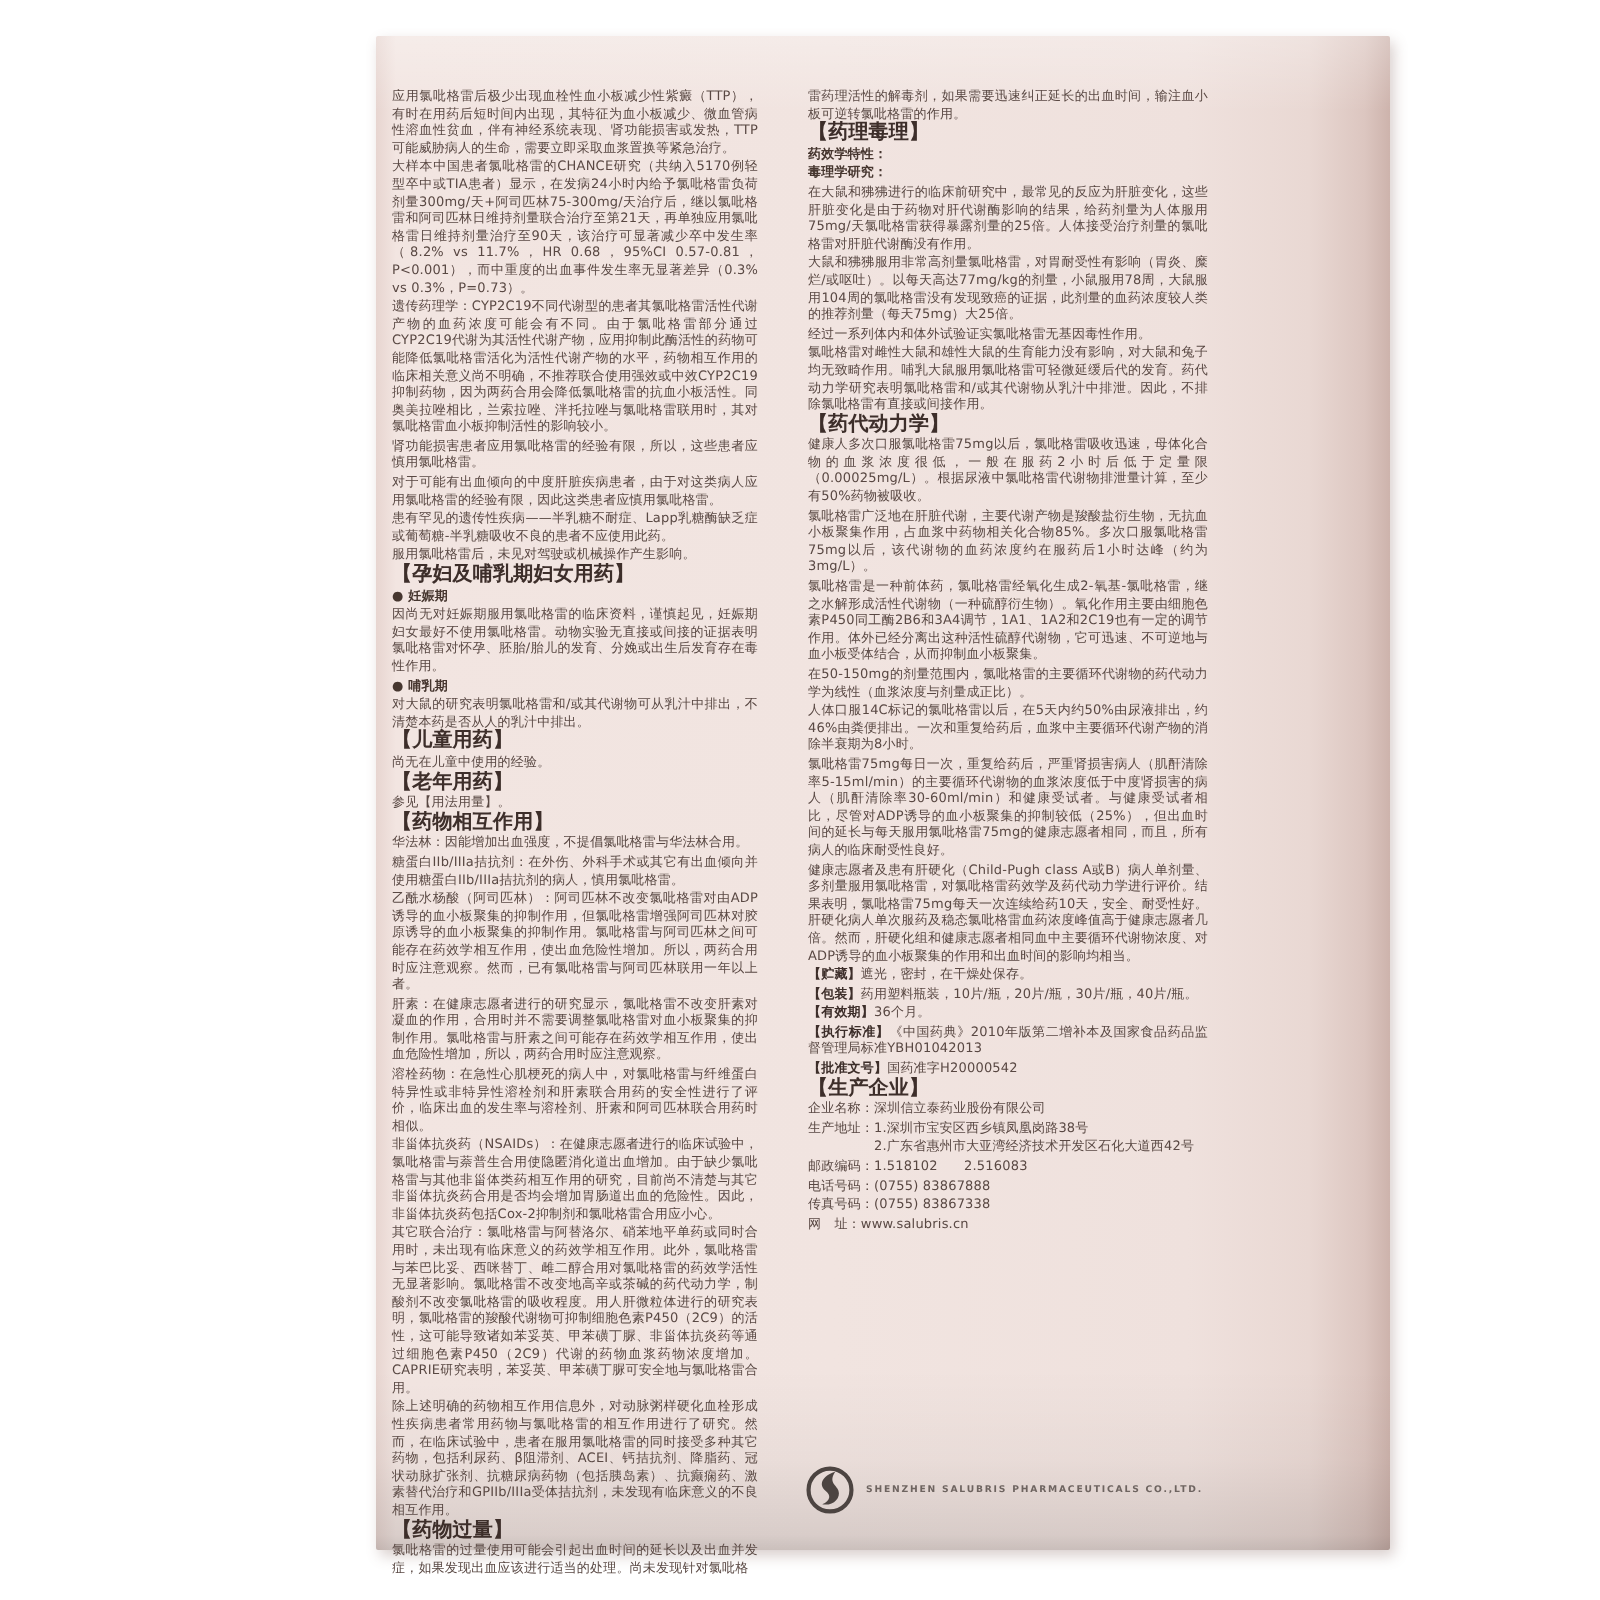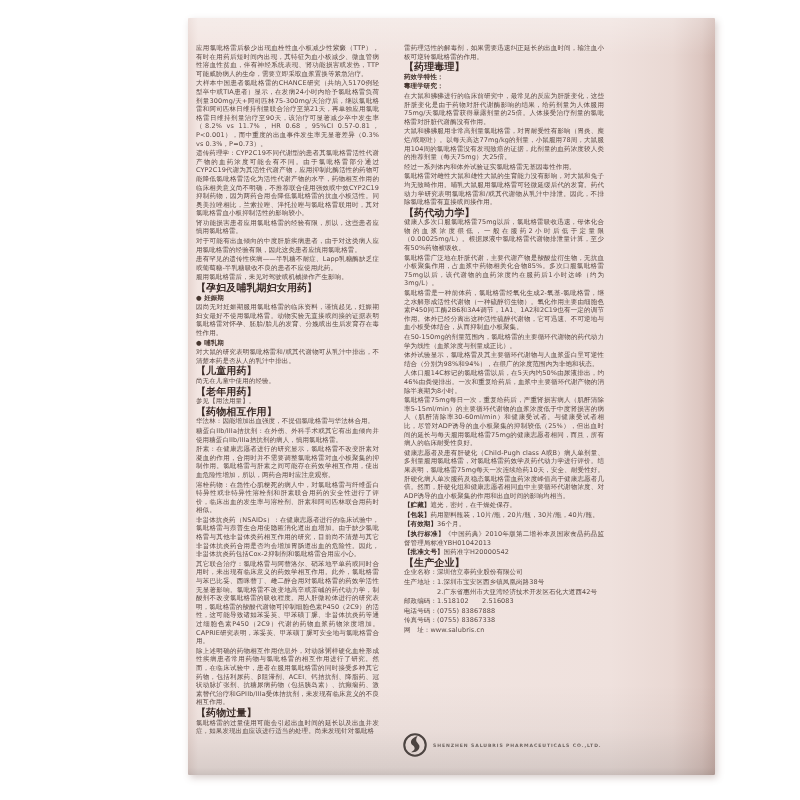--- a/index.html
+++ b/index.html
@@ -5,21 +5,21 @@
   html,body{margin:0;padding:0;}
   .page{position:relative;width:800px;height:800px;background:#ffffff;overflow:hidden;
         font-family:"DejaVu Sans",sans-serif;}
   .paper{position:absolute;left:188px;top:18px;width:507px;height:757px;
         background-image:
           linear-gradient(180deg, rgba(255,255,255,0.28) 0%, rgba(255,255,255,0) 5%,
             rgba(0,0,0,0) 88%, rgba(0,0,0,0.03) 94%, rgba(0,0,0,0.10) 99%, rgba(0,0,0,0.16) 100%),
           linear-gradient(90deg, #e7d5d0 0px, #f2e5e1 10px, #f1e4e0 45%, #efe1dd 80%,
             #e9d8d3 92%, #dcc6c0 97.5%, #cdb3ac 100%);
         box-shadow:2px 3px 7px rgba(130,95,88,0.30);
-        border-radius:1px;padding-left:20px;}
+        border-radius:1px;}
   .col{position:absolute;top:26px;color:#594843;font-size:6.5px;line-height:8.6px;
        text-align:justify;text-justify:inter-ideograph;letter-spacing:0.1px;}
   .col-left{left:8px;width:183px;}
   .col-right{left:216px;width:200px;}
   .ln{margin:0 0 1px 0;}
   .t-h{font-weight:bold;color:#3d2e2a;font-size:10px;margin-top:2px;}
   .t-b{font-weight:bold;color:#46362f;margin-top:1px;}
   .t-hp .b{font-weight:bold;color:#3d2e2a;}
   .footer{position:absolute;left:214px;top:714px;width:202px;display:flex;
           align-items:center;gap:5px;}
@@ -46,20 +46,21 @@
         <div class="ln t-p">因尚无对妊娠期服用氯吡格雷的临床资料，谨慎起见，妊娠期妇女最好不使用氯吡格雷。动物实验无直接或间接的证据表明氯吡格雷对怀孕、胚胎/胎儿的发育、分娩或出生后发育存在毒性作用。</div>
         <div class="ln t-b">● 哺乳期</div>
         <div class="ln t-p">对大鼠的研究表明氯吡格雷和/或其代谢物可从乳汁中排出，不清楚本药是否从人的乳汁中排出。</div>
         <div class="ln t-h">【儿童用药】</div>
         <div class="ln t-p">尚无在儿童中使用的经验。</div>
         <div class="ln t-h">【老年用药】</div>
         <div class="ln t-p">参见【用法用量】。</div>
         <div class="ln t-h">【药物相互作用】</div>
         <div class="ln t-p">华法林：因能增加出血强度，不提倡氯吡格雷与华法林合用。</div>
         <div class="ln t-p">糖蛋白IIb/IIIa拮抗剂：在外伤、外科手术或其它有出血倾向并使用糖蛋白IIb/IIIa拮抗剂的病人，慎用氯吡格雷。</div>
+        <div class="ln t-p">乙酰水杨酸（阿司匹林）：阿司匹林不改变氯吡格雷对由ADP诱导的血小板聚集的抑制作用，但氯吡格雷增强阿司匹林对胶原诱导的血小板聚集的抑制作用。氯吡格雷与阿司匹林之间可能存在药效学相互作用，使出血危险性增加。所以，两药合用时应注意观察。然而，已有氯吡格雷与阿司匹林联用一年以上者。</div>
         <div class="ln t-p">肝素：在健康志愿者进行的研究显示，氯吡格雷不改变肝素对凝血的作用，合用时并不需要调整氯吡格雷对血小板聚集的抑制作用。氯吡格雷与肝素之间可能存在药效学相互作用，使出血危险性增加，所以，两药合用时应注意观察。</div>
         <div class="ln t-p">溶栓药物：在急性心肌梗死的病人中，对氯吡格雷与纤维蛋白特异性或非特异性溶栓剂和肝素联合用药的安全性进行了评价，临床出血的发生率与溶栓剂、肝素和阿司匹林联合用药时相似。</div>
         <div class="ln t-p">非甾体抗炎药（NSAIDs）：在健康志愿者进行的临床试验中，氯吡格雷与萘普生合用使隐匿消化道出血增加。由于缺少氯吡格雷与其他非甾体类药相互作用的研究，目前尚不清楚与其它非甾体抗炎药合用是否均会增加胃肠道出血的危险性。因此，非甾体抗炎药包括Cox-2抑制剂和氯吡格雷合用应小心。</div>
         <div class="ln t-p">其它联合治疗：氯吡格雷与阿替洛尔、硝苯地平单药或同时合用时，未出现有临床意义的药效学相互作用。此外，氯吡格雷与苯巴比妥、西咪替丁、雌二醇合用对氯吡格雷的药效学活性无显著影响。氯吡格雷不改变地高辛或茶碱的药代动力学，制酸剂不改变氯吡格雷的吸收程度。用人肝微粒体进行的研究表明，氯吡格雷的羧酸代谢物可抑制细胞色素P450（2C9）的活性，这可能导致诸如苯妥英、甲苯磺丁脲、非甾体抗炎药等通过细胞色素P450（2C9）代谢的药物血浆药物浓度增加。CAPRIE研究表明，苯妥英、甲苯磺丁脲可安全地与氯吡格雷合用。</div>
         <div class="ln t-p">除上述明确的药物相互作用信息外，对动脉粥样硬化血栓形成性疾病患者常用药物与氯吡格雷的相互作用进行了研究。然而，在临床试验中，患者在服用氯吡格雷的同时接受多种其它药物，包括利尿药、β阻滞剂、ACEI、钙拮抗剂、降脂药、冠状动脉扩张剂、抗糖尿病药物（包括胰岛素）、抗癫痫药、激素替代治疗和GPIIb/IIIa受体拮抗剂，未发现有临床意义的不良相互作用。</div>
         <div class="ln t-h">【药物过量】</div>
         <div class="ln t-p">氯吡格雷的过量使用可能会引起出血时间的延长以及出血并发症，如果发现出血应该进行适当的处理。尚未发现针对氯吡格</div>
       </div>
     <div class="col col-right">
         <div class="ln t-p">雷药理活性的解毒剂，如果需要迅速纠正延长的出血时间，输注血小板可逆转氯吡格雷的作用。</div>
@@ -68,21 +69,20 @@
         <div class="ln t-b">毒理学研究：</div>
         <div class="ln t-p">在大鼠和狒狒进行的临床前研究中，最常见的反应为肝脏变化，这些肝脏变化是由于药物对肝代谢酶影响的结果，给药剂量为人体服用75mg/天氯吡格雷获得暴露剂量的25倍。人体接受治疗剂量的氯吡格雷对肝脏代谢酶没有作用。</div>
         <div class="ln t-p">大鼠和狒狒服用非常高剂量氯吡格雷，对胃耐受性有影响（胃炎、糜烂/或呕吐）。以每天高达77mg/kg的剂量，小鼠服用78周，大鼠服用104周的氯吡格雷没有发现致癌的证据，此剂量的血药浓度较人类的推荐剂量（每天75mg）大25倍。</div>
         <div class="ln t-p">经过一系列体内和体外试验证实氯吡格雷无基因毒性作用。</div>
         <div class="ln t-p">氯吡格雷对雌性大鼠和雄性大鼠的生育能力没有影响，对大鼠和兔子均无致畸作用。哺乳大鼠服用氯吡格雷可轻微延缓后代的发育。药代动力学研究表明氯吡格雷和/或其代谢物从乳汁中排泄。因此，不排除氯吡格雷有直接或间接作用。</div>
         <div class="ln t-h">【药代动力学】</div>
         <div class="ln t-p">健康人多次口服氯吡格雷75mg以后，氯吡格雷吸收迅速，母体化合物的血浆浓度很低，一般在服药2小时后低于定量限（0.00025mg/L）。根据尿液中氯吡格雷代谢物排泄量计算，至少有50%药物被吸收。</div>
         <div class="ln t-p">氯吡格雷广泛地在肝脏代谢，主要代谢产物是羧酸盐衍生物，无抗血小板聚集作用，占血浆中药物相关化合物85%。多次口服氯吡格雷75mg以后，该代谢物的血药浓度约在服药后1小时达峰（约为3mg/L）。</div>
         <div class="ln t-p">氯吡格雷是一种前体药，氯吡格雷经氧化生成2-氧基-氯吡格雷，继之水解形成活性代谢物（一种硫醇衍生物）。氧化作用主要由细胞色素P450同工酶2B6和3A4调节，1A1、1A2和2C19也有一定的调节作用。体外已经分离出这种活性硫醇代谢物，它可迅速、不可逆地与血小板受体结合，从而抑制血小板聚集。</div>
         <div class="ln t-p">在50-150mg的剂量范围内，氯吡格雷的主要循环代谢物的药代动力学为线性（血浆浓度与剂量成正比）。</div>
-        <div class="ln t-p">体外试验显示，氯吡格雷及其主要循环代谢物与人血浆蛋白呈可逆性结合（分别为98%和94%），在很广的浓度范围内为非饱和状态。</div>
         <div class="ln t-p">人体口服14C标记的氯吡格雷以后，在5天内约50%由尿液排出，约46%由粪便排出。一次和重复给药后，血浆中主要循环代谢产物的消除半衰期为8小时。</div>
         <div class="ln t-p">氯吡格雷75mg每日一次，重复给药后，严重肾损害病人（肌酐清除率5-15ml/min）的主要循环代谢物的血浆浓度低于中度肾损害的病人（肌酐清除率30-60ml/min）和健康受试者。与健康受试者相比，尽管对ADP诱导的血小板聚集的抑制较低（25%），但出血时间的延长与每天服用氯吡格雷75mg的健康志愿者相同，而且，所有病人的临床耐受性良好。</div>
         <div class="ln t-p">健康志愿者及患有肝硬化（Child-Pugh class A或B）病人单剂量、多剂量服用氯吡格雷，对氯吡格雷药效学及药代动力学进行评价。结果表明，氯吡格雷75mg每天一次连续给药10天，安全、耐受性好。肝硬化病人单次服药及稳态氯吡格雷血药浓度峰值高于健康志愿者几倍。然而，肝硬化组和健康志愿者相同血中主要循环代谢物浓度、对ADP诱导的血小板聚集的作用和出血时间的影响均相当。</div>
         <div class="ln t-hp"><span class="b">【贮藏】</span>遮光，密封，在干燥处保存。</div>
         <div class="ln t-hp"><span class="b">【包装】</span>药用塑料瓶装，10片/瓶，20片/瓶，30片/瓶，40片/瓶。</div>
         <div class="ln t-hp"><span class="b">【有效期】</span>36个月。</div>
         <div class="ln t-hp"><span class="b">【执行标准】</span>《中国药典》2010年版第二增补本及国家食品药品监督管理局标准YBH01042013</div>
         <div class="ln t-hp"><span class="b">【批准文号】</span>国药准字H20000542</div>
         <div class="ln t-h">【生产企业】</div>
         <div class="ln t-p">企业名称：深圳信立泰药业股份有限公司</div>

